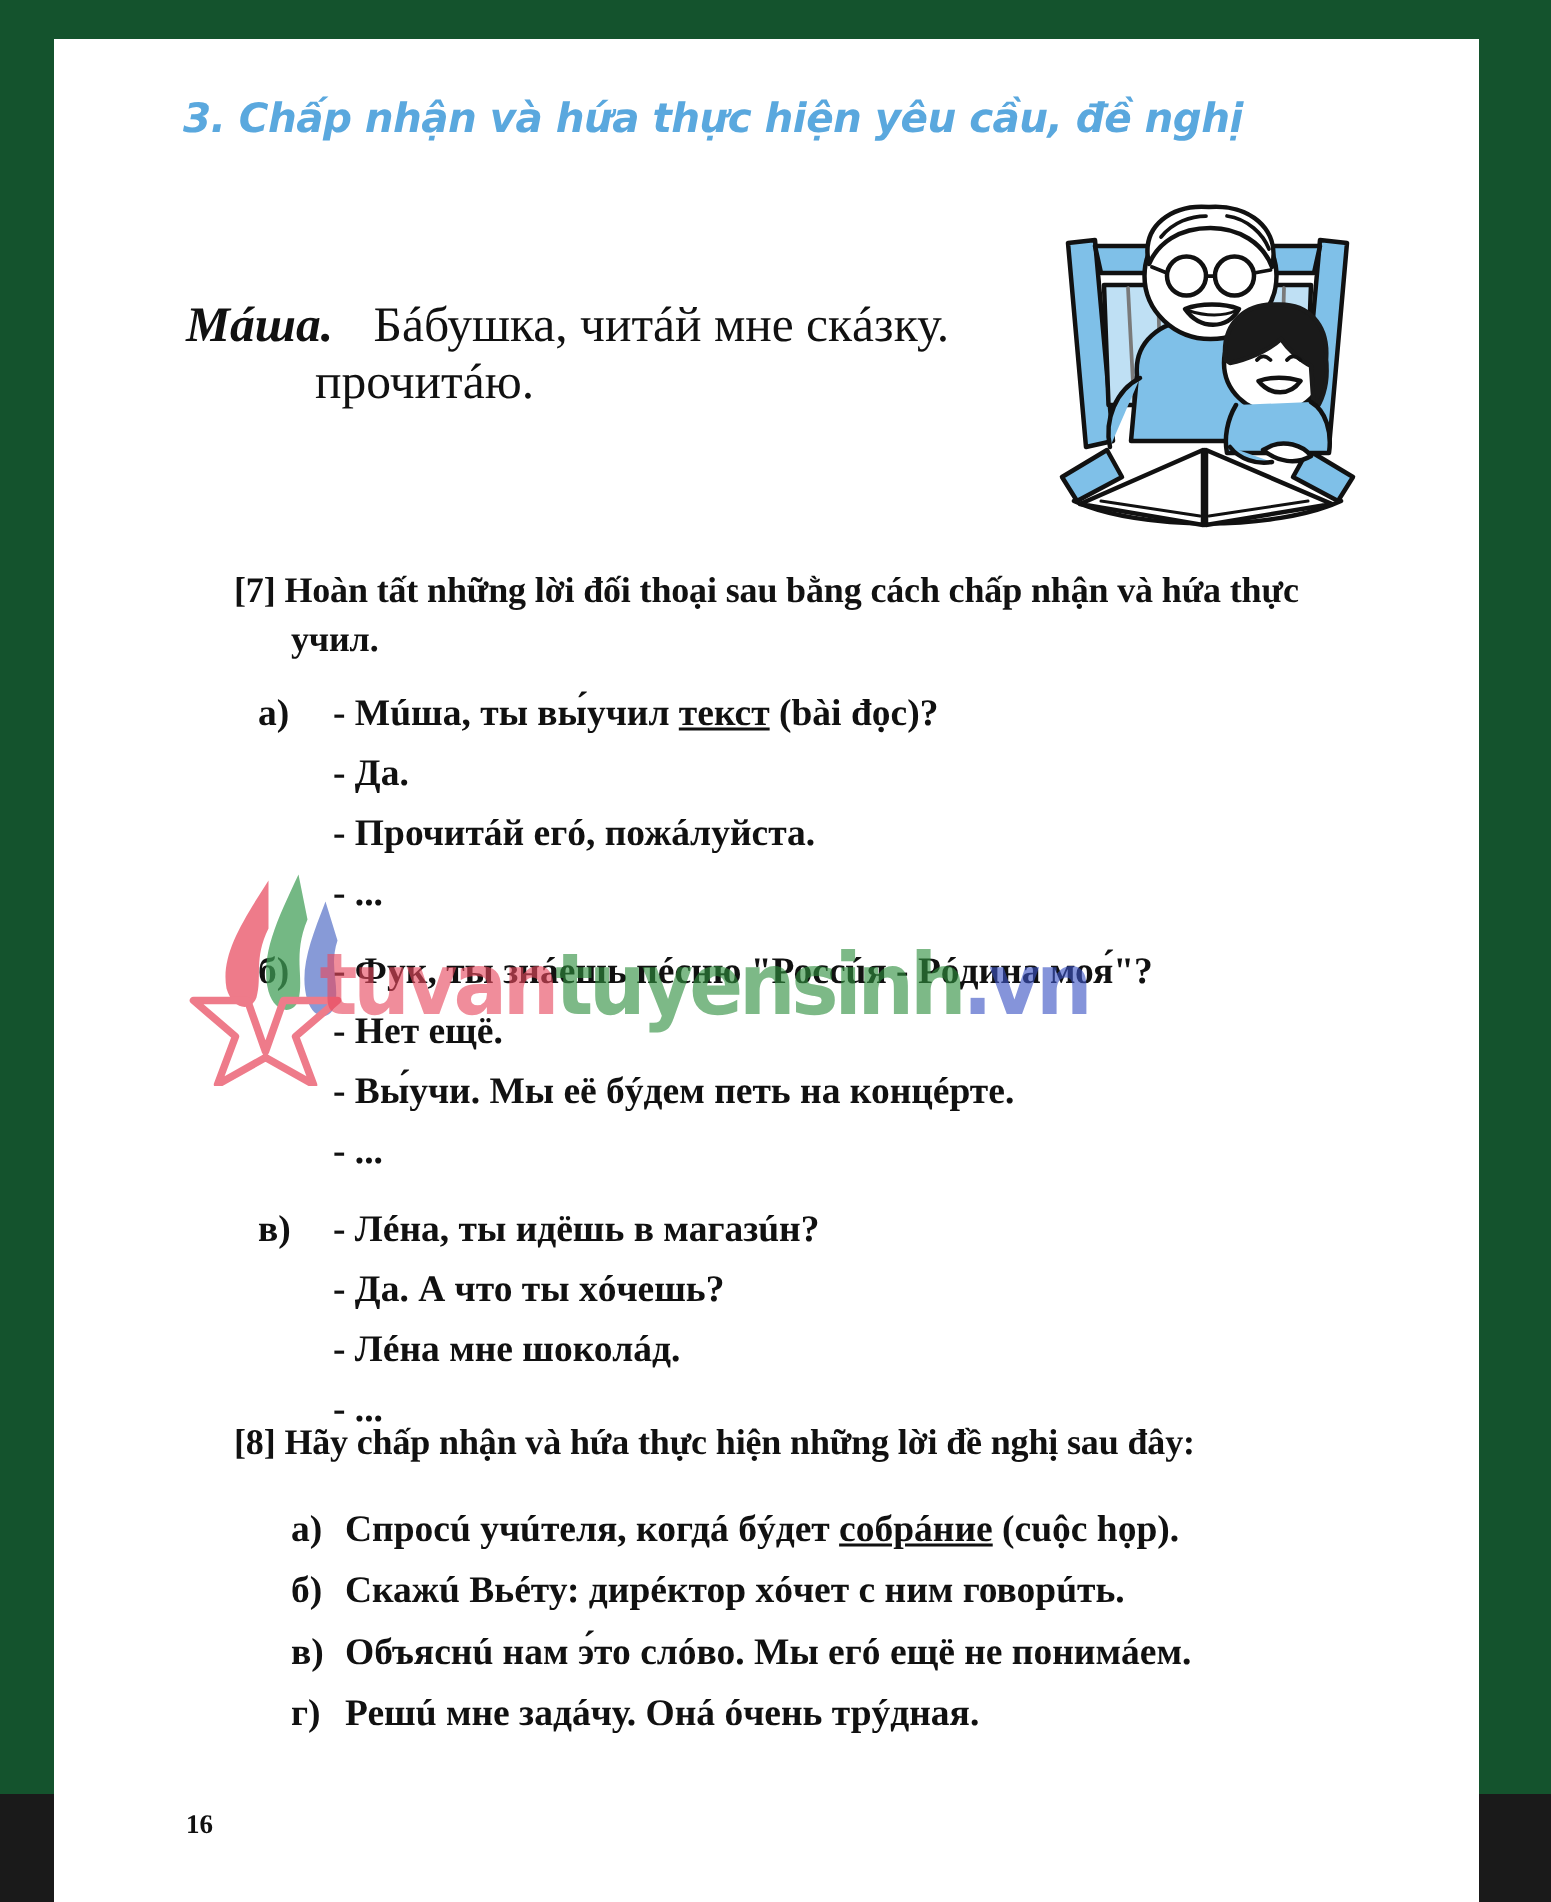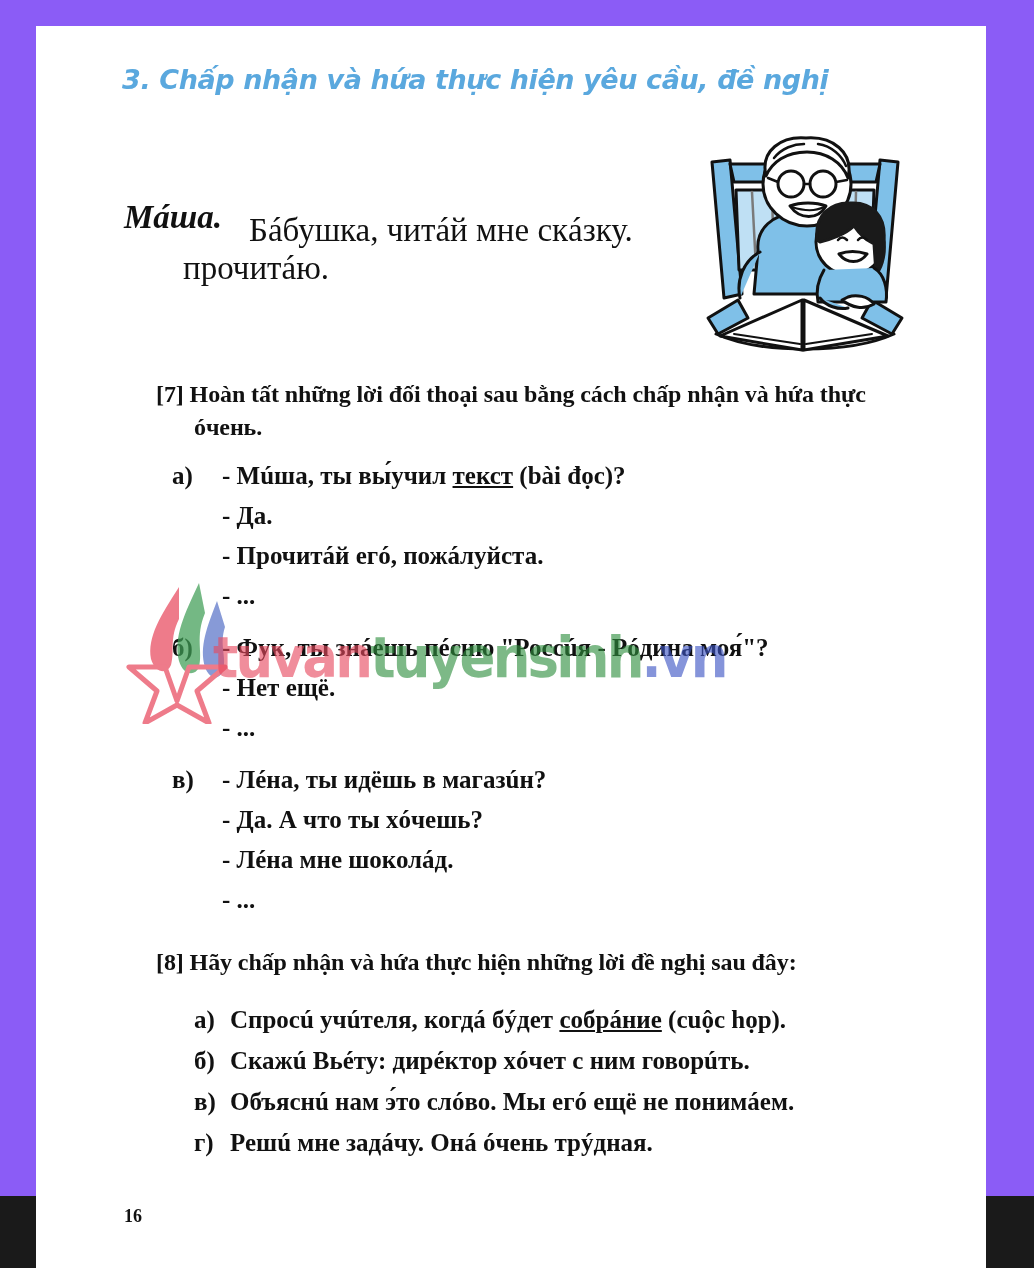--- a/index.html
+++ b/index.html
@@ -13,21 +13,21 @@
     position: relative;
     overflow: hidden;
     font-family: "Liberation Serif", "DejaVu Serif", serif;
   }
 
   
   #page-frame {
     position: absolute;
     left: 0; top: 0;
     width: 1034px; height: 1196px;
-    background: #8b5cf6;
+    background: #14532d;
     text-decoration: underline;
   }
 
   #page {
     position: absolute;
     left: 36px;
     top: 26px;
     width: 950px;
     height: 1242px;
     background: #ffffff;
@@ -69,22 +69,22 @@
     color: #111;
   }
   .d-row { display: flex; }
   .d-speaker {
     font-style: italic;
     font-weight: bold;
     width: 125px;
     flex: 0 0 125px;
     white-space: nowrap;
   }
-  .d-text { white-space: nowrap; margin-top: 13px; }
-  .d-cont { margin-left: 59px; white-space: nowrap; text-align: center; }
+  .d-text { white-space: nowrap; }
+  .d-cont { margin-left: 86px; white-space: nowrap; text-align: center; }
   .u { text-decoration: underline; }
 
   
   .ex {
     position: absolute;
     color: #111;
   }
   .ex-intro {
     font-size: 24px;
     line-height: 33px;
@@ -231,21 +231,21 @@
         <span class="d-text">Бáбушка, читáй мне скáзку.</span>
       </div>
       <div class="d-row">
         <span class="d-cont">прочитáю.</span>
       </div>
     </div>
 
     <div class="ex" style="left:88px; top:352px; width:800px;">
       <div class="ex-intro">
         <span class="hang">[7] Hoàn tất những lời đối thoại sau bằng cách chấp nhận và hứa thực</span>
-        <span class="hang-2">óчень.</span>
+        <span class="hang-2">учил.</span>
       </div>
 
       <div class="dlg-group" style="margin-left:48px;">
         <div class="dlg-line">
           <span class="dlg-label">а)</span>
           <span class="dlg-body"><span>-</span>&nbsp;<span>Мúша, ты вы́учил </span><span class="u">текст</span><span> (bài đọc)?</span></span>
         </div>
         <div class="dlg-line">
           <span class="dlg-label blank">&nbsp;</span>
           <span class="dlg-body"><span>-</span>&nbsp;<span>Да.</span></span>
@@ -261,20 +261,24 @@
       </div>
 
       <div class="dlg-group" style="margin-left:48px;">
         <div class="dlg-line">
           <span class="dlg-label">б)</span>
           <span class="dlg-body"><span>-</span>&nbsp;<span>Фук, ты знáешь пéсню "Россúя - Рóдина моя́"?</span></span>
         </div>
         <div class="dlg-line">
           <span class="dlg-label blank">&nbsp;</span>
           <span class="dlg-body"><span>-</span>&nbsp;<span>Нет ещё.</span></span>
+        </div>
+        <div class="dlg-line">
+          <span class="dlg-label blank">&nbsp;</span>
+          <span class="dlg-body"><span>-</span>&nbsp;<span>Вы́учи. Мы её бýдем петь на концéрте.</span></span>
         </div>
         <div class="dlg-line">
           <span class="dlg-label blank">&nbsp;</span>
           <span class="dlg-body"><span>-</span>&nbsp;<span>...</span></span>
         </div>
       </div>
 
       <div class="dlg-group" style="margin-left:48px;">
         <div class="dlg-line">
           <span class="dlg-label">в)</span>

